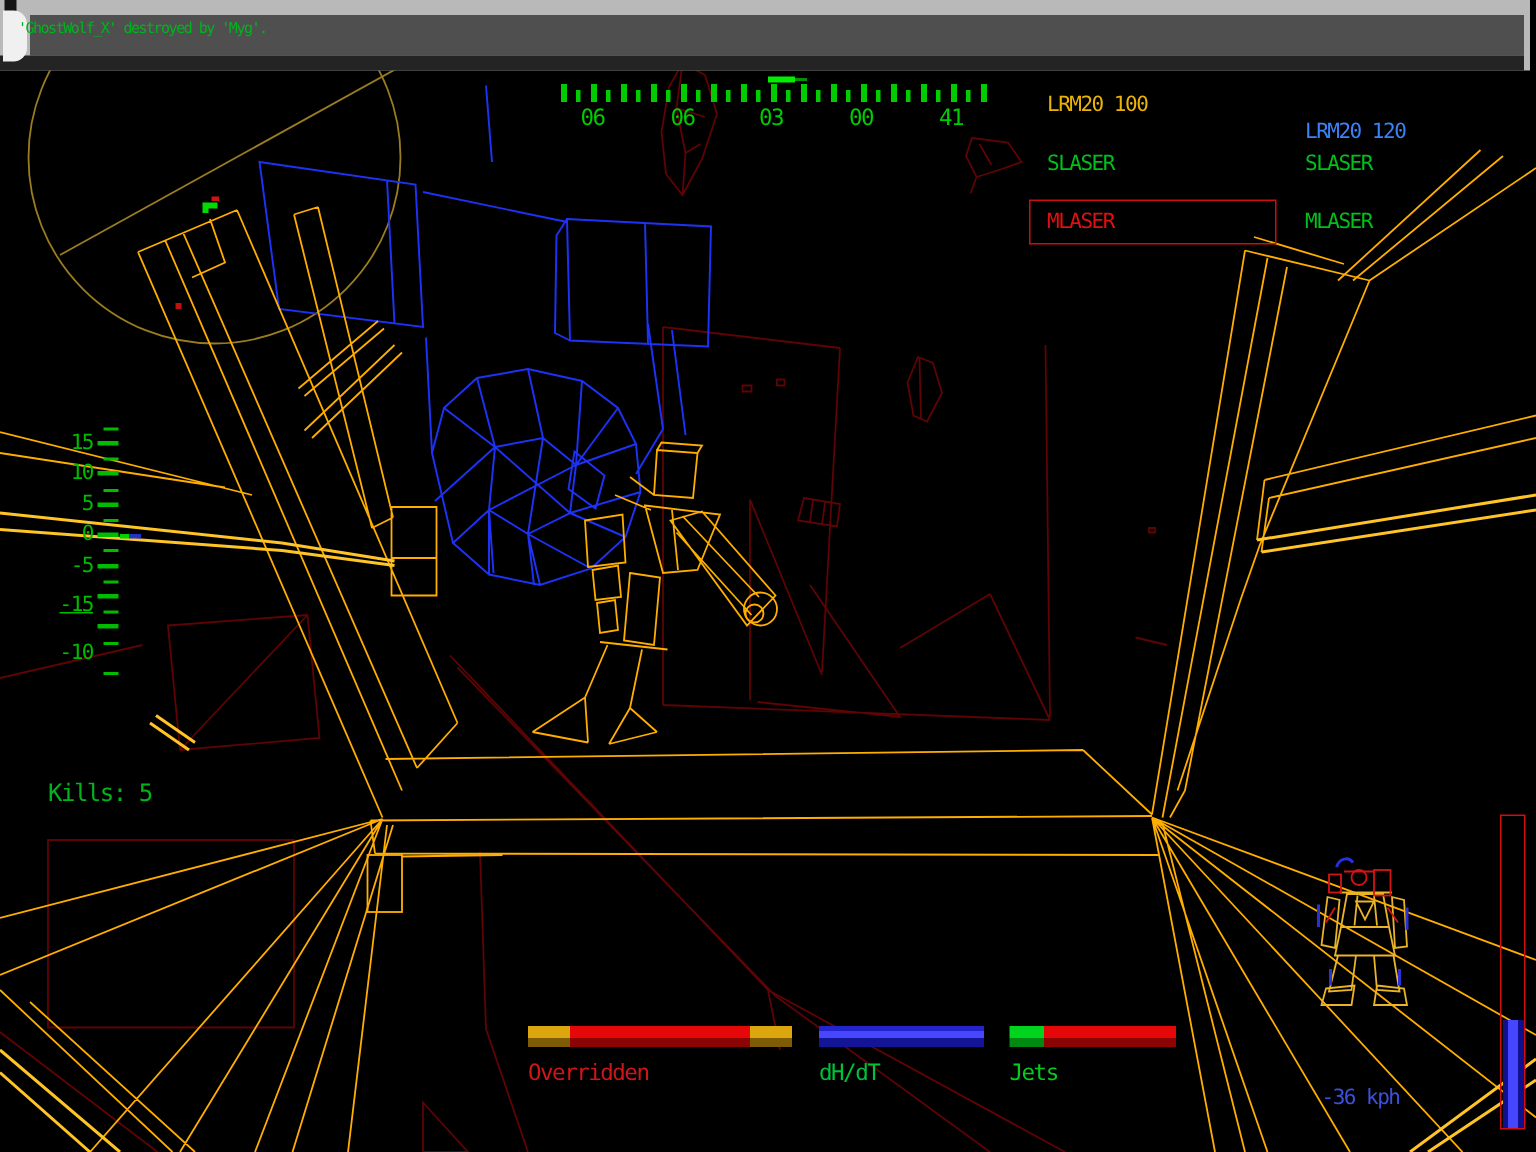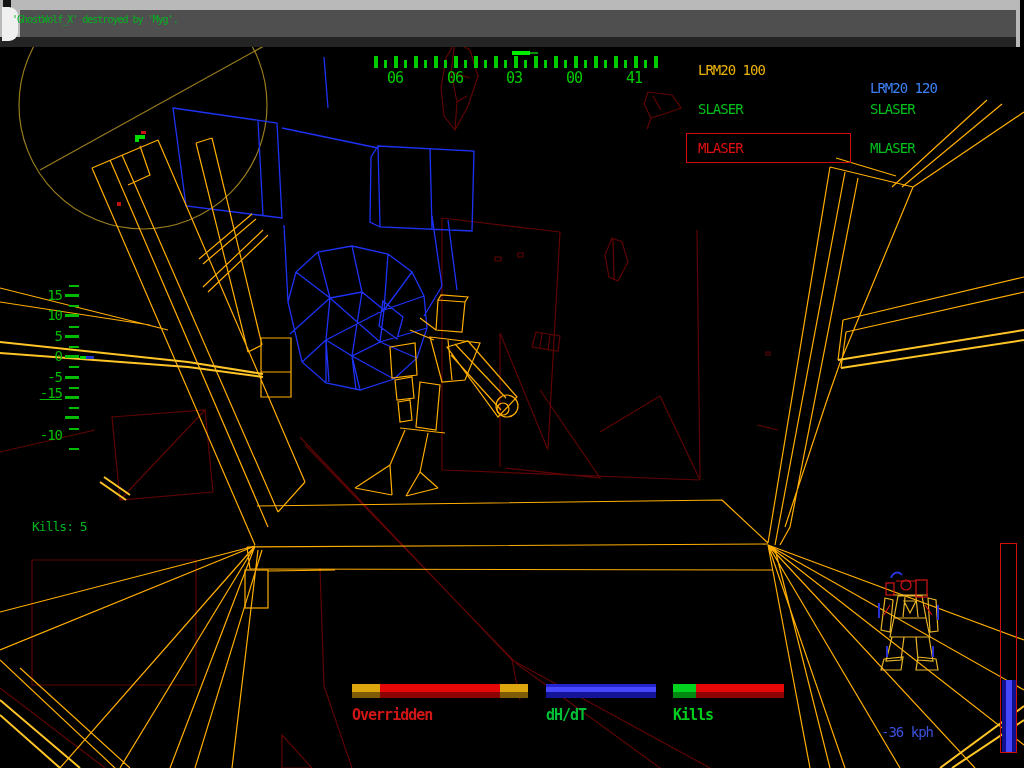--- a/index.html
+++ b/index.html
@@ -25,30 +25,30 @@
   
   .pnum{position:absolute;width:34px;text-align:right;font-size:14px;letter-spacing:-1px;
         color:var(--pitch-green);left:28px;}
   .pdash{position:absolute;left:65px;width:14px;height:3px;background:var(--pitch-green);}
   .pminor{position:absolute;left:69px;width:10px;height:2px;background:var(--pitch-green);}
   .pvel-g{position:absolute;left:80px;width:6px;height:3px;background:#00d400;}
   .pvel-b{position:absolute;left:86px;width:8px;height:3px;background:#2233cc;}
   .witem{position:absolute;font-size:14px;letter-spacing:-1px;white-space:pre;}
   .wbox{position:absolute;border:1px solid var(--red-box);width:163px;height:28px;}
   
-  .kills{position:absolute;left:32px;top:519px;font-size:13px;letter-spacing:-1px;
+  .kills{position:absolute;left:32px;top:519px;font-size:16px;letter-spacing:-1px;
          color:var(--green-text);}
   
   .gbar{position:absolute;top:684px;height:14px;display:flex;}
   .gseg{height:14px;}
   .seg-gold{background:linear-gradient(#dca60e 0 55%,#7e5c06 55% 100%);}
   .seg-red{background:linear-gradient(#e60808 0 55%,#8c0303 55% 100%);}
   .seg-blue{background:linear-gradient(#2424cf 0 22%,#4747ff 22% 55%,#141496 55% 100%);}
   .seg-green{background:linear-gradient(#00d41e 0 55%,#008a12 55% 100%);}
-  .glabel{position:absolute;top:706px;font-size:15px;letter-spacing:-1px;white-space:pre;font-weight:bold;}
+  .glabel{position:absolute;top:706px;font-size:15px;letter-spacing:-1px;white-space:pre;}
   
   .speed{position:absolute;left:881px;top:724px;font-size:14px;letter-spacing:-1px;
          color:var(--speed-blue);}
   .throttle{position:absolute;left:1000px;top:543px;width:17px;height:210px;
             border:1px solid var(--red-box);box-sizing:border-box;}
   .throttle-fill{position:absolute;left:1002px;top:680px;width:14px;height:72px;
             background:linear-gradient(90deg,#10108c 0 25%,#4646ff 25% 70%,#10108c 70% 100%);}
 </style>
 </head>
 <body>
@@ -217,21 +217,21 @@
       <div class="pnum" style="top: 307px;">10</div>
       <div class="pdash" style="top: 314.4px;"></div>
       <div class="pnum" style="top: 327.8px;">5</div>
       <div class="pdash" style="top: 334.8px;"></div>
       <div class="pnum" style="top: 348.2px;">0</div>
       <div class="pdash" style="top: 355.2px;"></div>
       <div class="pnum" style="top: 368.6px;">-5</div>
       <div class="pdash" style="top: 375.6px;"></div>
       <div class="pnum" style="top: 379px; margin-top: 48px;">-10</div>
       <div class="pdash" style="top: 396px;"></div>
-      <div class="pnum" style="top: 385px; text-decoration: underline;">-15</div>
+      <div class="pnum" style="top: 395px; text-decoration: underline;">-15</div>
       <div class="pdash" style="top: 416.4px;"></div>
       <div class="pminor" style="top: 284.8px;"></div>
       <div class="pminor" style="top: 305.2px;"></div>
       <div class="pminor" style="top: 325.6px;"></div>
       <div class="pminor" style="top: 346px;"></div>
       <div class="pminor" style="top: 366.4px;"></div>
       <div class="pminor" style="top: 386.8px;"></div>
       <div class="pminor" style="top: 407.2px;"></div>
       <div class="pminor" style="top: 427.6px;"></div>
       <div class="pminor" style="top: 448px;"></div>
@@ -259,21 +259,21 @@
       </div>
       <div class="glabel" style="left: 352px; color: rgb(208, 22, 22);">Overridden</div>
       <div class="gbar" style="left: 546px; width: 110px;">
         <div class="gseg seg-blue" style="width: 100%;"></div>
       </div>
       <div class="glabel" style="left: 546px; color: rgb(0, 194, 56); text-align: center;">dH/dT</div>
       <div class="gbar" style="left: 673px; width: 111px;">
         <div class="gseg seg-green" style="width: 21%;"></div>
         <div class="gseg seg-red" style="width: 79%;"></div>
       </div>
-      <div class="glabel" style="left: 673px; color: rgb(0, 206, 30);">Kills</div>
+      <div class="glabel" style="left: 673px; color: rgb(0, 206, 30);">Jets</div>
     </div>
 
   <div class="speed">-36 kph</div>
 
   <div>
     <div class="throttle-fill"></div>
     <div class="throttle"></div>
   </div>
 
 </div>

